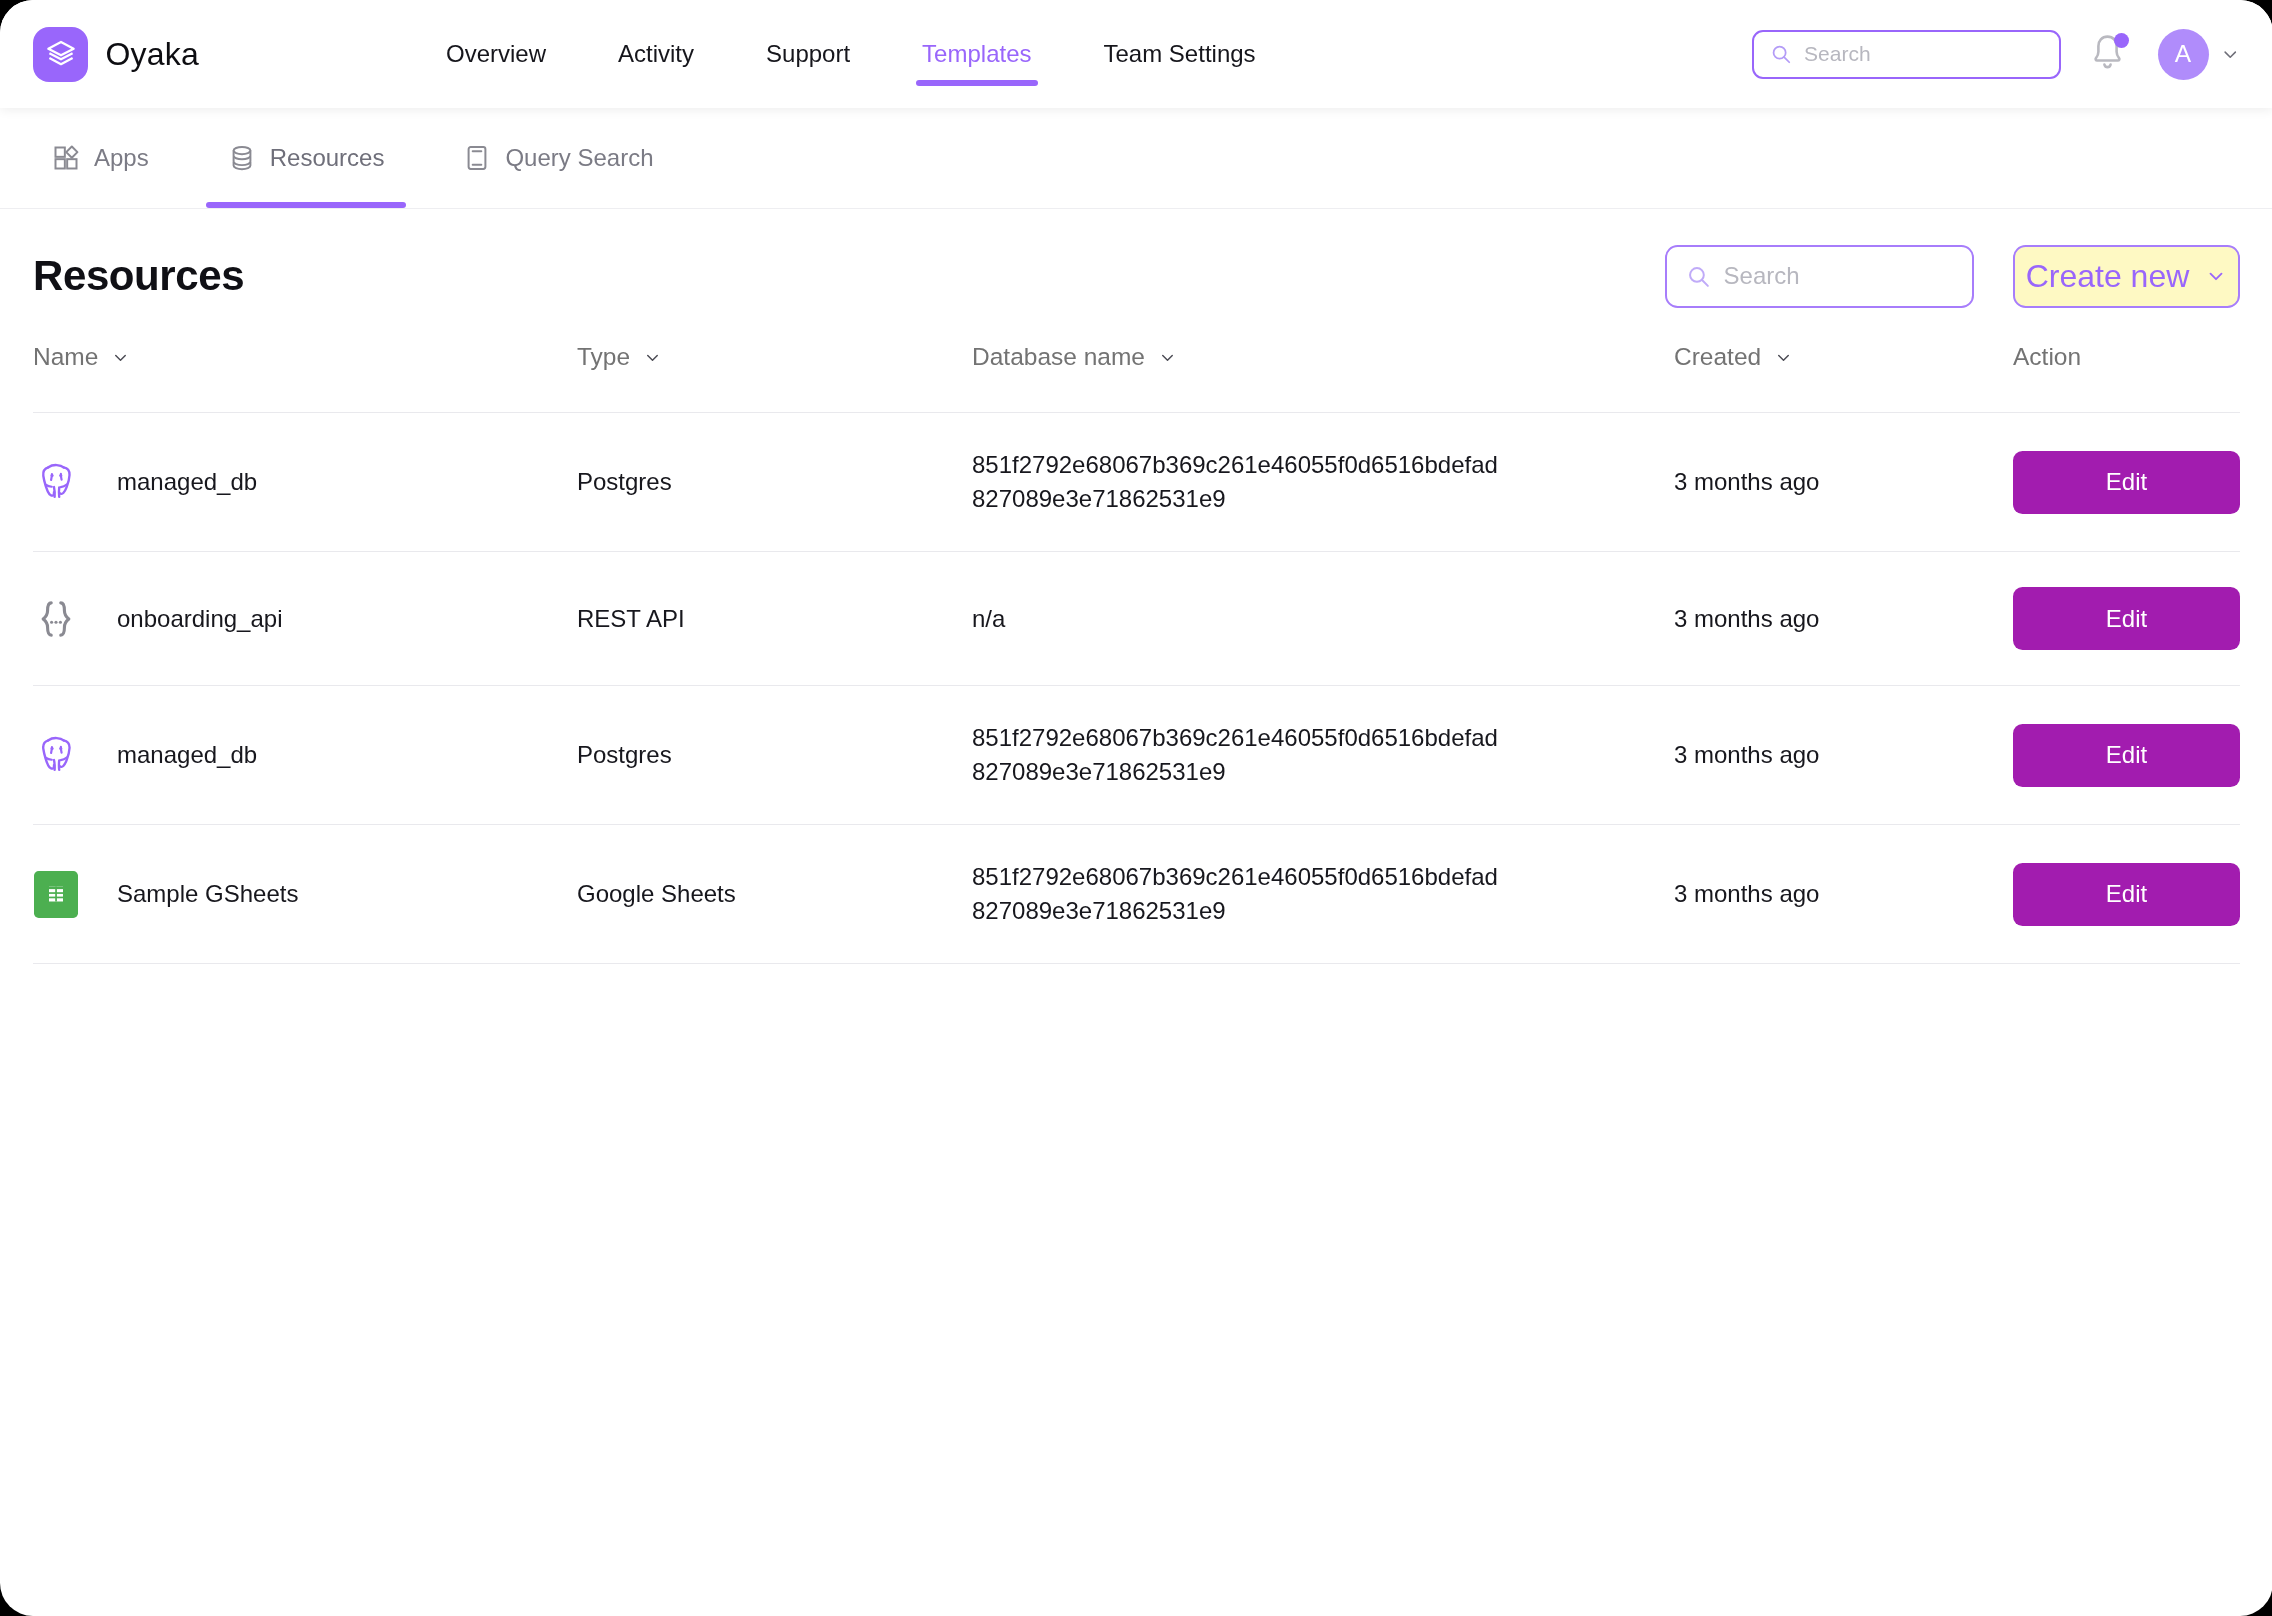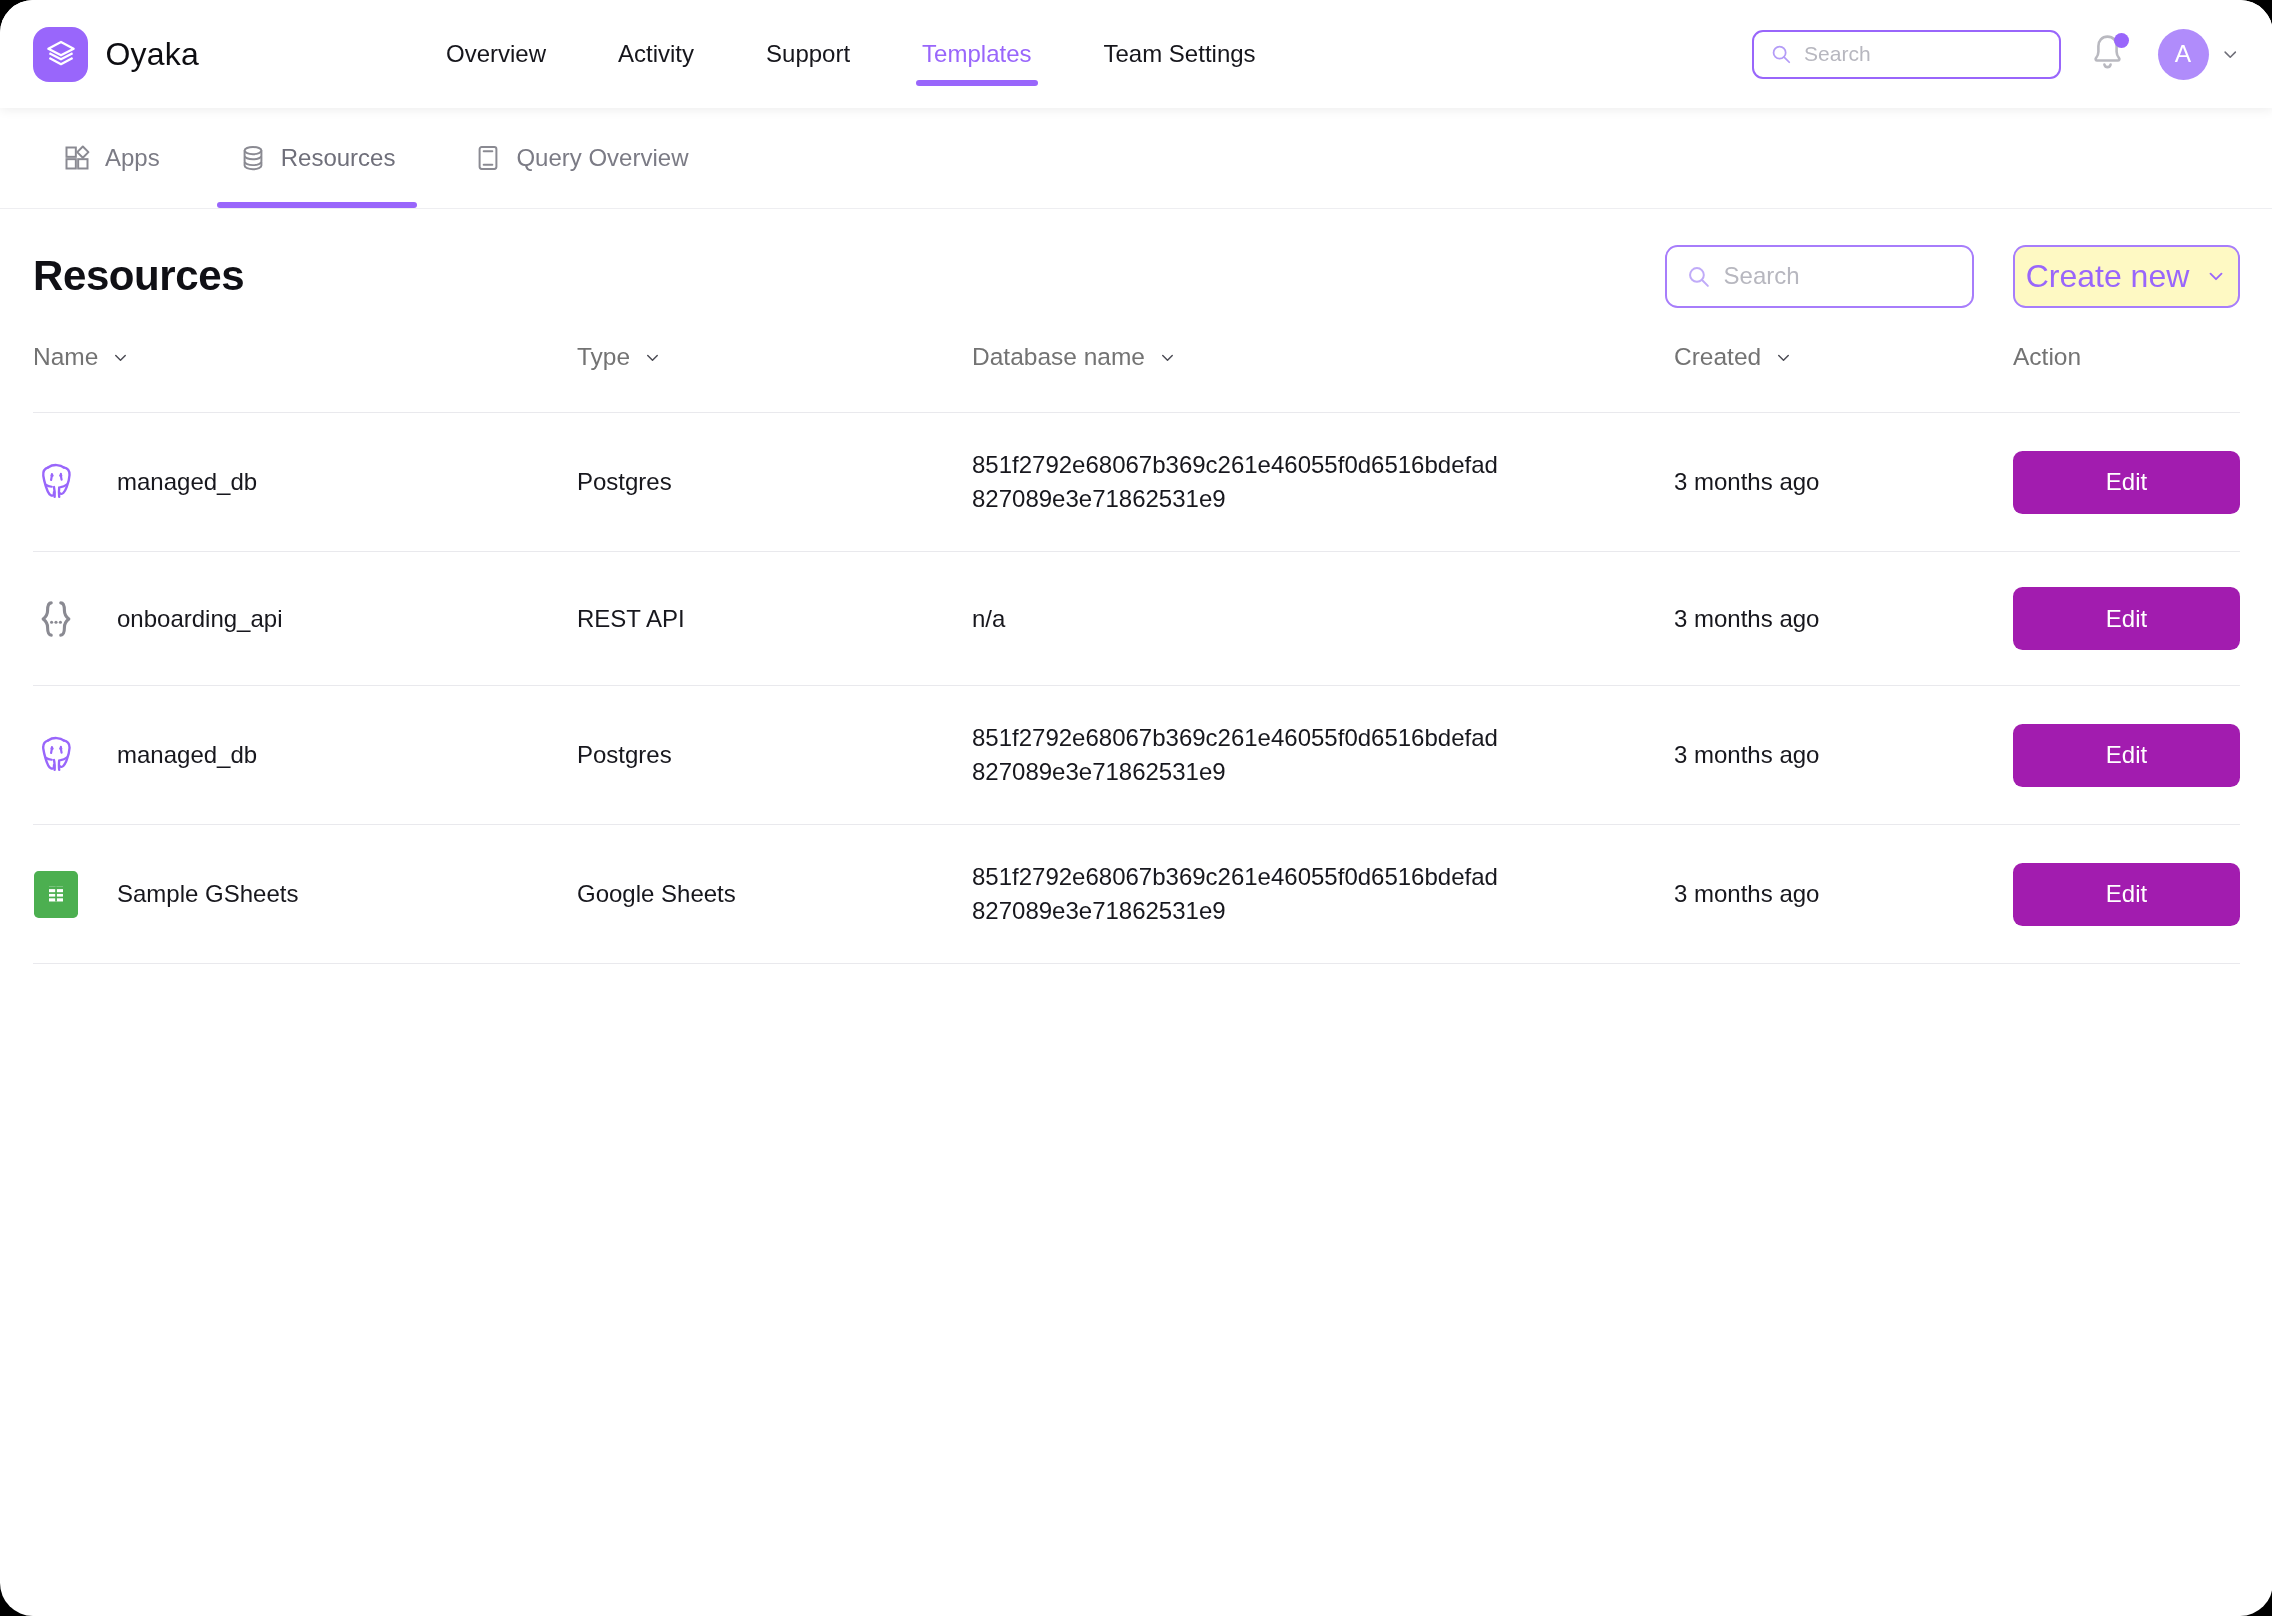--- a/index.html
+++ b/index.html
@@ -134,21 +134,21 @@
     display: flex; align-items: center; justify-content: center;
   }
 
   
   .subnav {
     position: relative;
     height: 101px;
     background: #ffffff;
     display: flex;
     align-items: center;
-    padding-left: 41px;
+    padding-left: 30px;
     border-bottom: 1.6px solid #eeeef1;
   }
   .subtab {
     position: relative;
     display: flex;
     align-items: center;
     gap: 14px;
     height: 100%;
     padding: 0 22px;
     margin-right: 35px;
@@ -362,21 +362,21 @@
       </svg>
       <span>Resources</span>
     </div>
 
     <div class="subtab">
       <svg width="28" height="28" viewBox="0 0 24 24" fill="none">
         <rect x="4.8" y="2.6" width="14.4" height="18.8" rx="1.8" stroke="#8a8a92" stroke-width="1.7"></rect>
         <path d="M8.3 6.3 h7.4" stroke="#8a8a92" stroke-width="1.7" stroke-linecap="round"></path>
         <path d="M8.3 17.8 h7.4" stroke="#8a8a92" stroke-width="1.7" stroke-linecap="round"></path>
       </svg>
-      <span>Query Overview</span>
+      <span>Query Search</span>
     </div>
   </div>
 
   <div class="page">
 
     <div class="page-head">
       <div class="page-title">Resources</div>
 
       <div class="page-head-actions">
         <div class="list-search">

